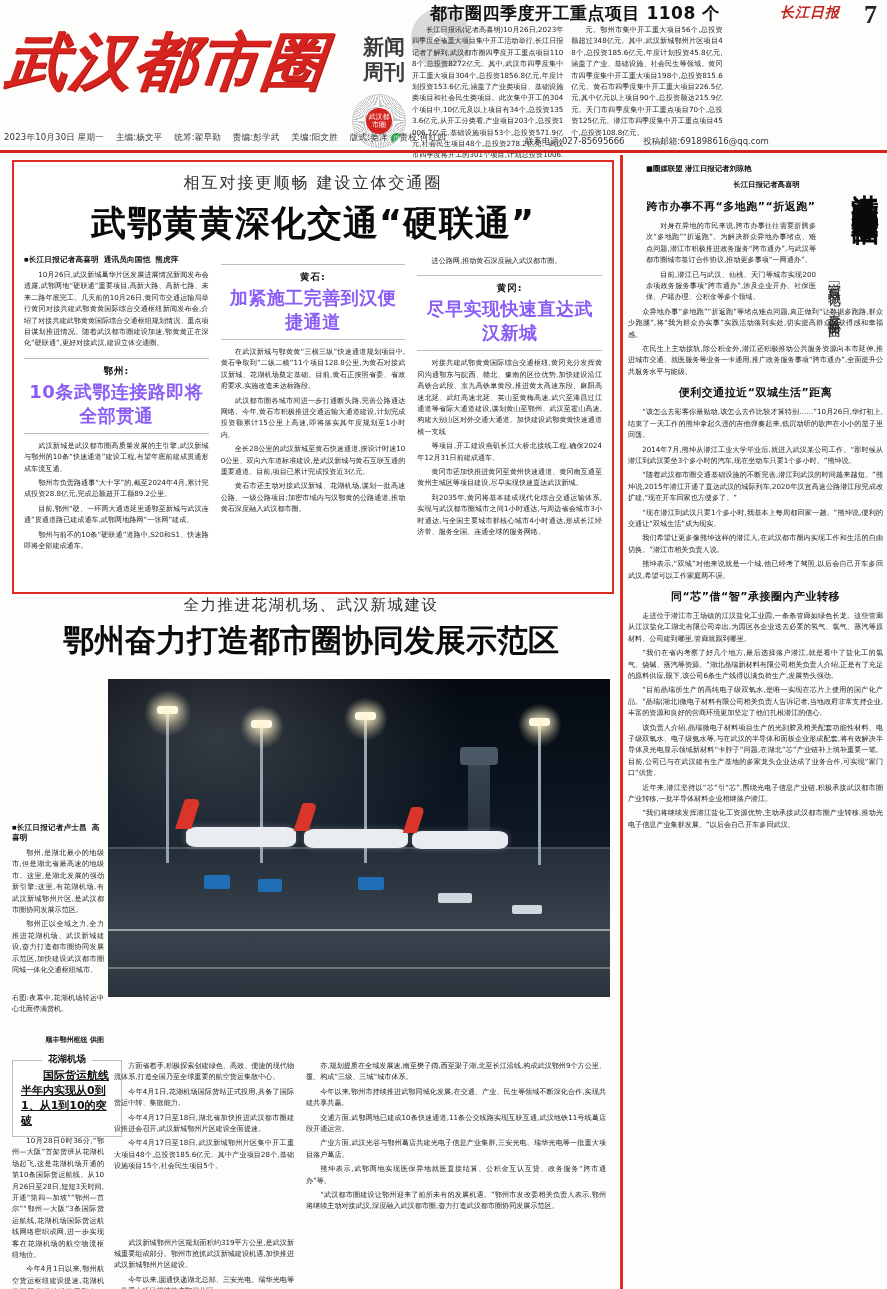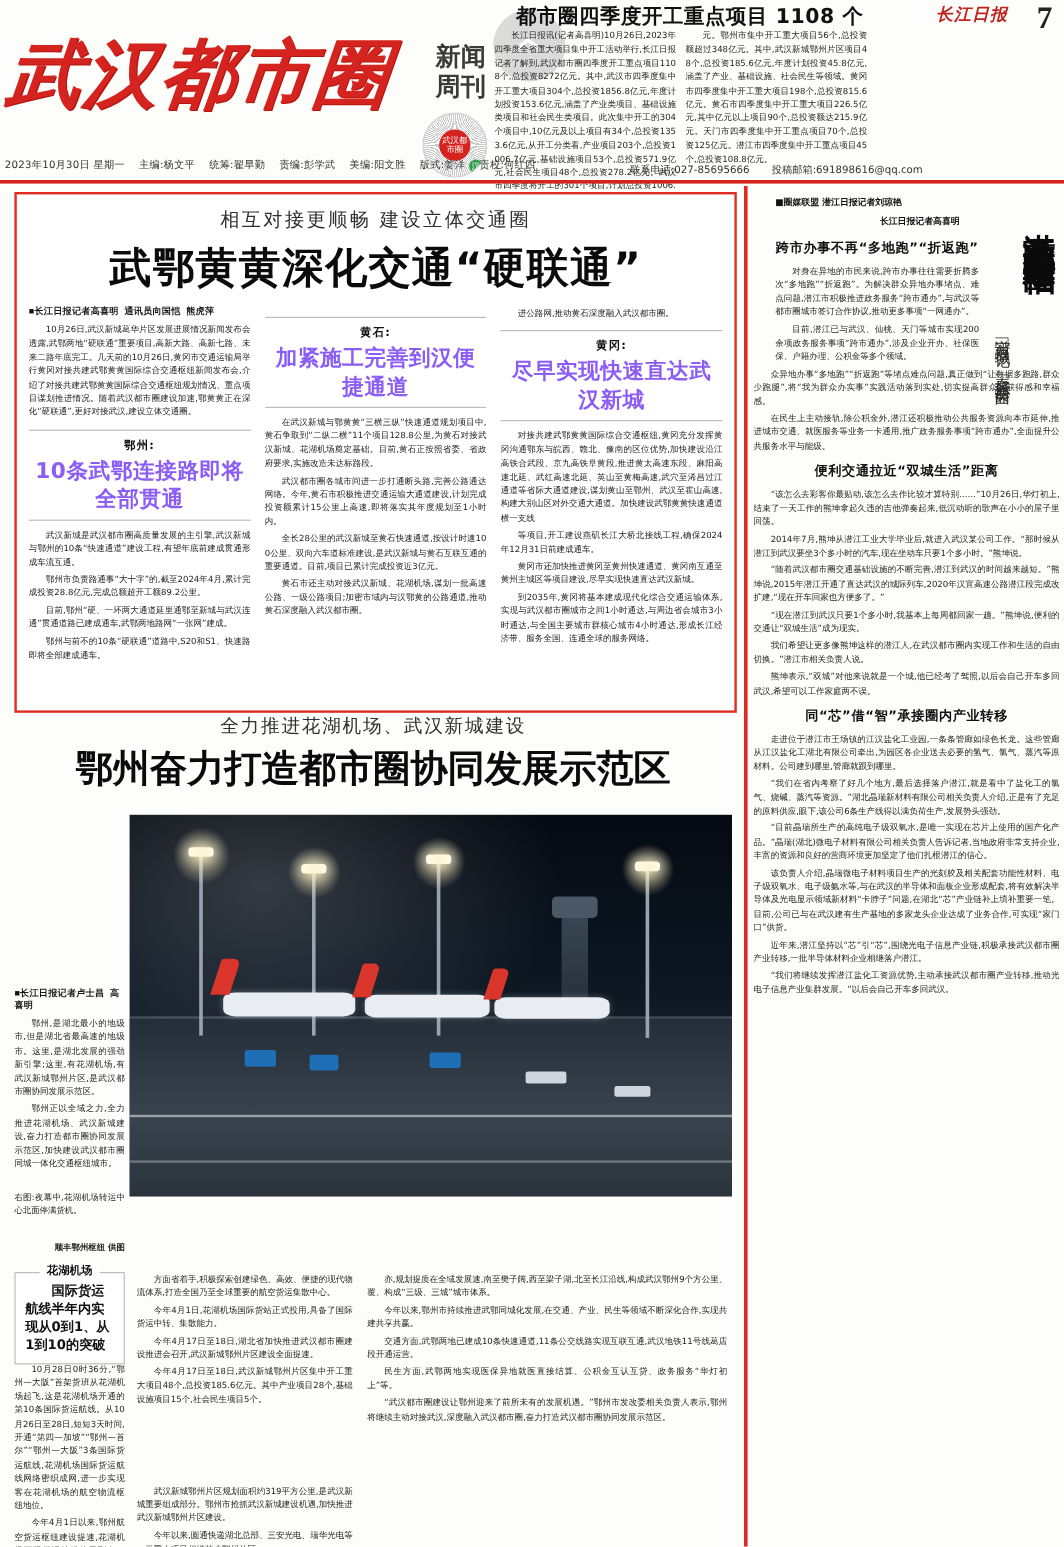--- a/index.html
+++ b/index.html
@@ -369,21 +369,21 @@
 
     <div class="photocap">右图:夜幕中,花湖机场转运中心北面停满货机。</div>
     <div class="photocred">顺丰鄂州枢纽 供图</div>
 
     <div class="leftcol-text" style="top:668px;">
       <div class="src">长江日报记者卢士昌 高喜明</div>
       <p class="body">鄂州,是湖北最小的地级市,但是湖北省最高速的地级市。这里,是湖北发展的强劲新引擎;这里,有花湖机场,有武汉新城鄂州片区,是武汉都市圈协同发展示范区。</p>
       <p class="body">鄂州正以全域之力,全力推进花湖机场、武汉新城建设,奋力打造都市圈协同发展示范区,加快建设武汉都市圈同城一体化交通枢纽城市。</p>
     </div>
 
-    <div style="position:absolute;left:12px;top:905px;width:92px;">
+    <div style="position:absolute;left:12px;top:905px;width:110px;text-decoration:underline;">
       <div class="boxnote">
         <div class="bn-t">花湖机场</div>
         <div class="bn-b">国际货运航线半年内实现从0到1、从1到10的突破</div>
       </div>
     </div>
 
     <div style="position:absolute;left:12px;top:980px;width:92px;">
       <p class="body">10月28日0时36分,“鄂州—大阪”首架货班从花湖机场起飞,这是花湖机场开通的第10条国际货运航线。从10月26日至28日,短短3天时间,开通“第四—加坡”“鄂州—首尔”“鄂州—大阪”3条国际货运航线,花湖机场国际货运航线网络密织成网,进一步实现客在花湖机场的航空物流枢纽地位。</p>
       <p class="body">今年4月1日以来,鄂州航空货运枢纽建设提速,花湖机场国际货运航线从无到有、从少到多,用时半年时间实现从0到1、从1到10的突破。目前,花湖机场已开通客运航线15条,货运航线33条,其中国际货运航线10条。</p>
 
@@ -397,21 +397,22 @@
       <div style="height:62px;"></div>
       <p class="body">武汉新城鄂州片区规划面积约319平方公里,是武汉新城重要组成部分。鄂州市抢抓武汉新城建设机遇,加快推进武汉新城鄂州片区建设。</p>
       <p class="body">今年以来,圆通快递湖北总部、三安光电、瑞华光电等一批重大项目相继落户鄂州片区。</p>
 
     </div>
 
     <div style="position:absolute;left:306px;top:905px;width:300px;">
       <p class="body">亦,规划提质在全域发展速,南至樊子阔,西至梁子湖,北至长江沿线,构成武汉鄂州9个方公里、覆、构成“三级、三城”城市体系。</p>
       <p class="body">今年以来,鄂州市持续推进武鄂同城化发展,在交通、产业、民生等领域不断深化合作,实现共建共享共赢。</p>
       <p class="body">交通方面,武鄂两地已建成10条快速通道,11条公交线路实现互联互通,武汉地铁11号线葛店段开通运营。</p>
-      <p class="body">民生方面,武鄂两地实现医保异地就医直接结算、公积金互认互贷、政务服务“华灯初上”等。</p>
+      <p class="body">产业方面,武汉光谷与鄂州葛店共建光电子信息产业集群,三安光电、瑞华光电等一批重大项目落户葛店。</p>
+      <p class="body">熊坤表示,武鄂两地实现医保异地就医直接结算、公积金互认互贷、政务服务“跨市通办”等。</p>
       <p class="body">“武汉都市圈建设让鄂州迎来了前所未有的发展机遇。”鄂州市发改委相关负责人表示,鄂州将继续主动对接武汉,深度融入武汉都市圈,奋力打造武汉都市圈协同发展示范区。</p>
     </div>
 
   </div>
 
   <div class="rightzone">
     <div class="r-redline"></div>
 
     <div class="vtitle">潜江融入都市圈共享『幸福圈』</div>
     <div class="vkicker">谱写「双城记」 奏好「协奏曲」</div>

